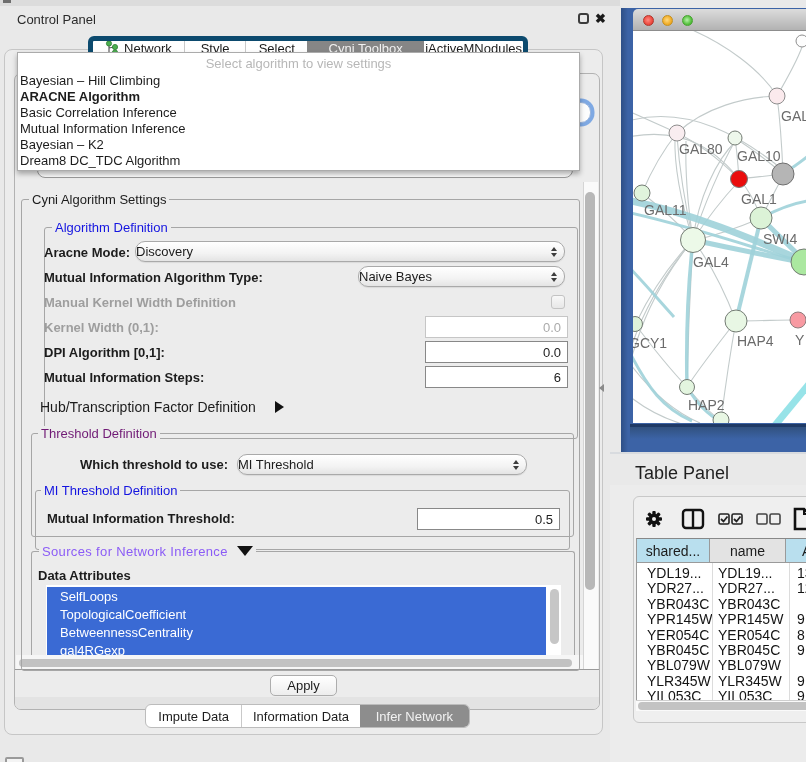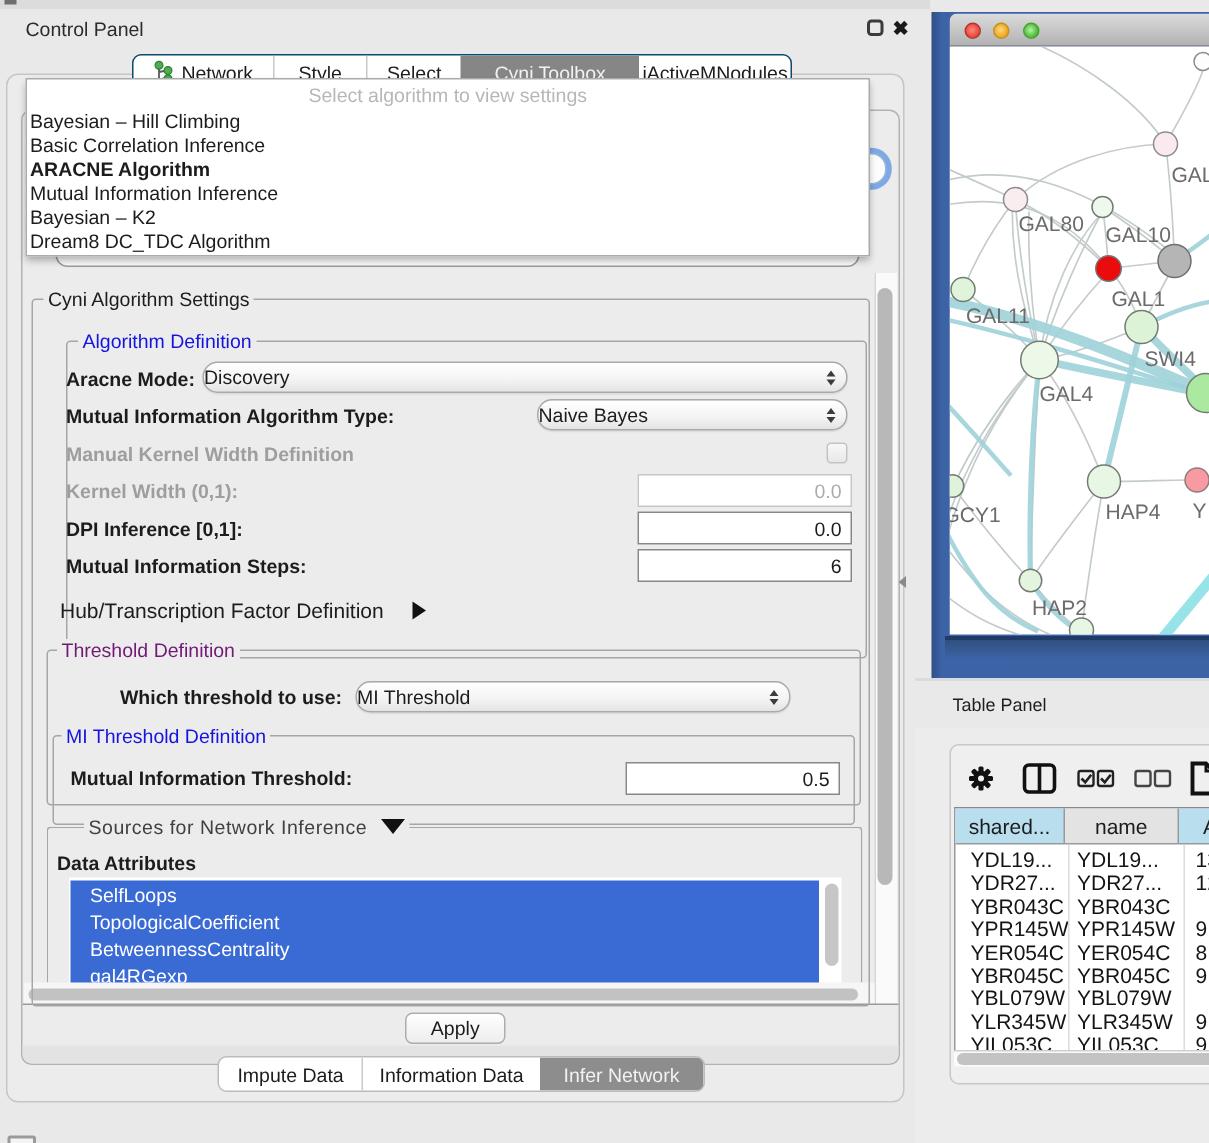--- a/index.html
+++ b/index.html
@@ -59,21 +59,21 @@
     </span></div>
 <div class="abs b" style="left:44px;top:270px;">Mutual Information Algorithm Type:</div>
 <div class="combo" style="left:358px;top:266px;width:207px;">Naive Bayes<span class="carets">
       <i class="up"></i>
       <i class="dn"></i>
     </span></div>
 <div class="abs b" style="left:44px;top:295px;color:#9e9e9e;">Manual Kernel Width Definition</div>
 <div class="abs" style="left:551px;top:295px;width:14px;height:14px;border:1px solid #c3c3c3;border-radius:3px;background:linear-gradient(#f8f8f8,#e7e7e7);"></div>
 <div class="abs b" style="left:44px;top:320px;color:#9e9e9e;">Kernel Width (0,1):</div>
 <div class="field" style="left:425px;top:316px;width:143px;border-color:#c6c6c6;color:#ababab;">0.0</div>
-<div class="abs b" style="left:44px;top:345px;">DPI Inference [0,1]:</div>
+<div class="abs b" style="left:44px;top:345px;">DPI Algorithm [0,1]:</div>
 <div class="field" style="left:425px;top:341px;width:143px;">0.0</div>
 <div class="abs b" style="left:44px;top:370px;">Mutual Information Steps:</div>
 <div class="field" style="left:425px;top:366px;width:143px;">6</div>
 
 <div class="abs" style="left:40px;top:399px;font-size:14px;">Hub/Transcription Factor Definition</div>
 <div class="abs" style="left:275px;top:401px;width:0;height:0;border-top:6px solid transparent;border-bottom:6px solid transparent;border-left:9px solid #111;"></div>
 
 <div class="grp" style="left:31px;top:433px;width:543px;height:104px;">
   <span class="grplbl" style="left:6px;color:#701a75;">Threshold Definition</span>
 </div>
@@ -82,54 +82,54 @@
       <i class="up"></i>
       <i class="dn"></i>
     </span></div>
 <div class="grp" style="left:35px;top:490px;width:535px;height:60px;">
   <span class="grplbl" style="left:5px;color:#1414e0;">MI Threshold Definition</span>
 </div>
 <div class="abs b" style="left:47px;top:511px;">Mutual Information Threshold:</div>
 <div class="field" style="left:417px;top:508px;width:143px;">0.5</div>
 
 <div class="grp" style="left:31px;top:551px;width:544px;height:104px;border-bottom:none;border-radius:3px 3px 0 0;">
-  <span class="grplbl" style="left:24px;color:#404040;letter-spacing:0.35px;">Sources for Network Inference <i style="display:inline-block;width:0;height:0;border-left:8.5px solid transparent;border-right:8.5px solid transparent;border-top:10px solid #111;vertical-align:0px;margin-left:5px;"></i></span>
+  <span class="grplbl" style="left:7px;color:#8b5cf6;letter-spacing:0.35px;">Sources for Network Inference <i style="display:inline-block;width:0;height:0;border-left:8.5px solid transparent;border-right:8.5px solid transparent;border-top:10px solid #111;vertical-align:0px;margin-left:5px;"></i></span>
 </div>
 <div class="abs b" style="left:38px;top:568px;">Data Attributes</div>
 <div class="abs" style="left:46px;top:585px;width:515px;height:70px;background:#fff;overflow:hidden;">
   <div class="abs" style="left:1px;top:2px;width:499px;height:120px;background:#3a6ad4;color:#fff;padding-top:1px;">
     <div style="height:18px;padding-left:13px;line-height:18px;">SelfLoops</div>
     <div style="height:18px;padding-left:13px;line-height:18px;">TopologicalCoefficient</div>
     <div style="height:18px;padding-left:13px;line-height:18px;">BetweennessCentrality</div>
     <div style="height:18px;padding-left:13px;line-height:18px;">gal4RGexp</div>
   </div>
   <div class="abs" style="left:504px;top:4px;width:9px;height:55px;background:#c6c6c6;border-radius:5px;"></div>
 </div>
 
-<div class="abs" style="left:88px;top:36px;width:440px;height:24px;background:#fff;border:1px solid #0c4a6e;border-radius:6px;overflow:hidden;display:flex;">
+<div class="abs" style="left:88px;top:36px;width:440px;height:24px;background:#fff;border:5px solid #0c4a6e;border-radius:6px;overflow:hidden;display:flex;">
   <div style="width:94px;display:flex;align-items:center;justify-content:center;border-right:1px solid #c9c9c9;">
     <svg width="15" height="17" viewBox="0 0 15 17" style="margin-right:4px;">
       <path d="M4 4 L4 13 M4 8 L9 7 M4 13 L9 12" stroke="#5a5a5a" stroke-width="1.2" fill="none"></path>
       <circle cx="4" cy="3.5" r="2.6" fill="#4caf50" stroke="#2e7d32" stroke-width="0.8"></circle>
       <circle cx="10" cy="7" r="2.6" fill="#4caf50" stroke="#2e7d32" stroke-width="0.8"></circle>
       <circle cx="10" cy="12.5" r="2.6" fill="#4caf50" stroke="#2e7d32" stroke-width="0.8"></circle>
     </svg>
     <span>Network</span>
   </div>
   <div style="width:63px;display:flex;align-items:center;justify-content:center;border-right:1px solid #c9c9c9;">Style</div>
   <div style="width:62px;display:flex;align-items:center;justify-content:center;">Select</div>
   <div style="width:120px;display:flex;align-items:center;justify-content:center;background:#868686;color:#f2f2f2;">Cyni Toolbox</div>
   <div style="width:101px;display:flex;align-items:center;justify-content:center;">jActiveMNodules</div>
 </div>
 
 <div class="abs" style="left:17px;top:52px;width:563px;height:119px;background:#fff;border:1px solid #ababab;box-shadow:0 3px 5px rgba(0,0,0,0.3);z-index:50;">
   <div style="height:20px;line-height:21px;text-align:center;color:#b7b7b7;">Select algorithm to view settings</div>
   <div style="height:16px;line-height:16px;padding-left:2px;">Bayesian – Hill Climbing</div>
+  <div style="height:16px;line-height:16px;padding-left:2px;font-weight:bold;">ARACNE Algorithm</div>
   <div style="height:16px;line-height:16px;padding-left:2px;">Basic Correlation Inference</div>
-  <div style="height:16px;line-height:16px;padding-left:2px;font-weight:bold;">ARACNE Algorithm</div>
   <div style="height:16px;line-height:16px;padding-left:2px;">Mutual Information Inference</div>
   <div style="height:16px;line-height:16px;padding-left:2px;">Bayesian – K2</div>
   <div style="height:16px;line-height:16px;padding-left:2px;">Dream8 DC_TDC Algorithm</div>
 </div>
 
 <div class="abs" style="left:270px;top:675px;width:67px;height:21px;border:1px solid #adadad;border-radius:5px;background:linear-gradient(#ffffff,#ededed);text-align:center;line-height:19px;">Apply</div>
 
 <div class="abs" style="left:145px;top:704px;width:325px;height:24px;background:#fff;border:1px solid #bcbcbc;border-radius:6px;overflow:hidden;display:flex;">
   <div style="width:97px;display:flex;align-items:center;justify-content:center;border-right:1px solid #c9c9c9;">Impute Data</div>
   <div style="width:118px;display:flex;align-items:center;justify-content:center;">Information Data</div>
@@ -238,21 +238,21 @@
         <text x="795" y="346">Y</text>
         <text x="688" y="411">HAP2</text>
       </g>
       </g>
     </svg>
   </div>
 </div>
 
 <div class="abs" style="left:610px;top:452px;width:196px;height:2px;background:#d8dbdf;"></div>
 <div class="abs" style="left:610px;top:454px;width:196px;height:31px;background:#e9e9e9;"></div>
-<div class="abs" style="left:635px;top:463px;font-size:12px;color:#1f1f1f;">Table Panel</div>
+<div class="abs" style="left:635px;top:463px;font-size:18px;color:#1f1f1f;">Table Panel</div>
 <div class="abs" style="left:610px;top:485px;width:196px;height:277px;background:#ececec;"></div>
 
 <div class="abs" style="left:633px;top:496px;width:180px;height:227px;border:1px solid #c8c8c8;border-radius:6px;background:#efefef;overflow:hidden;">
 
   <svg width="178" height="40" viewBox="0 0 178 40" style="position:absolute;left:0;top:0;">
     <g transform="translate(-633,-496)">
       <g transform="translate(653,518)">
         <g fill="#111">
           <circle r="5.2"></circle>
           <g>

